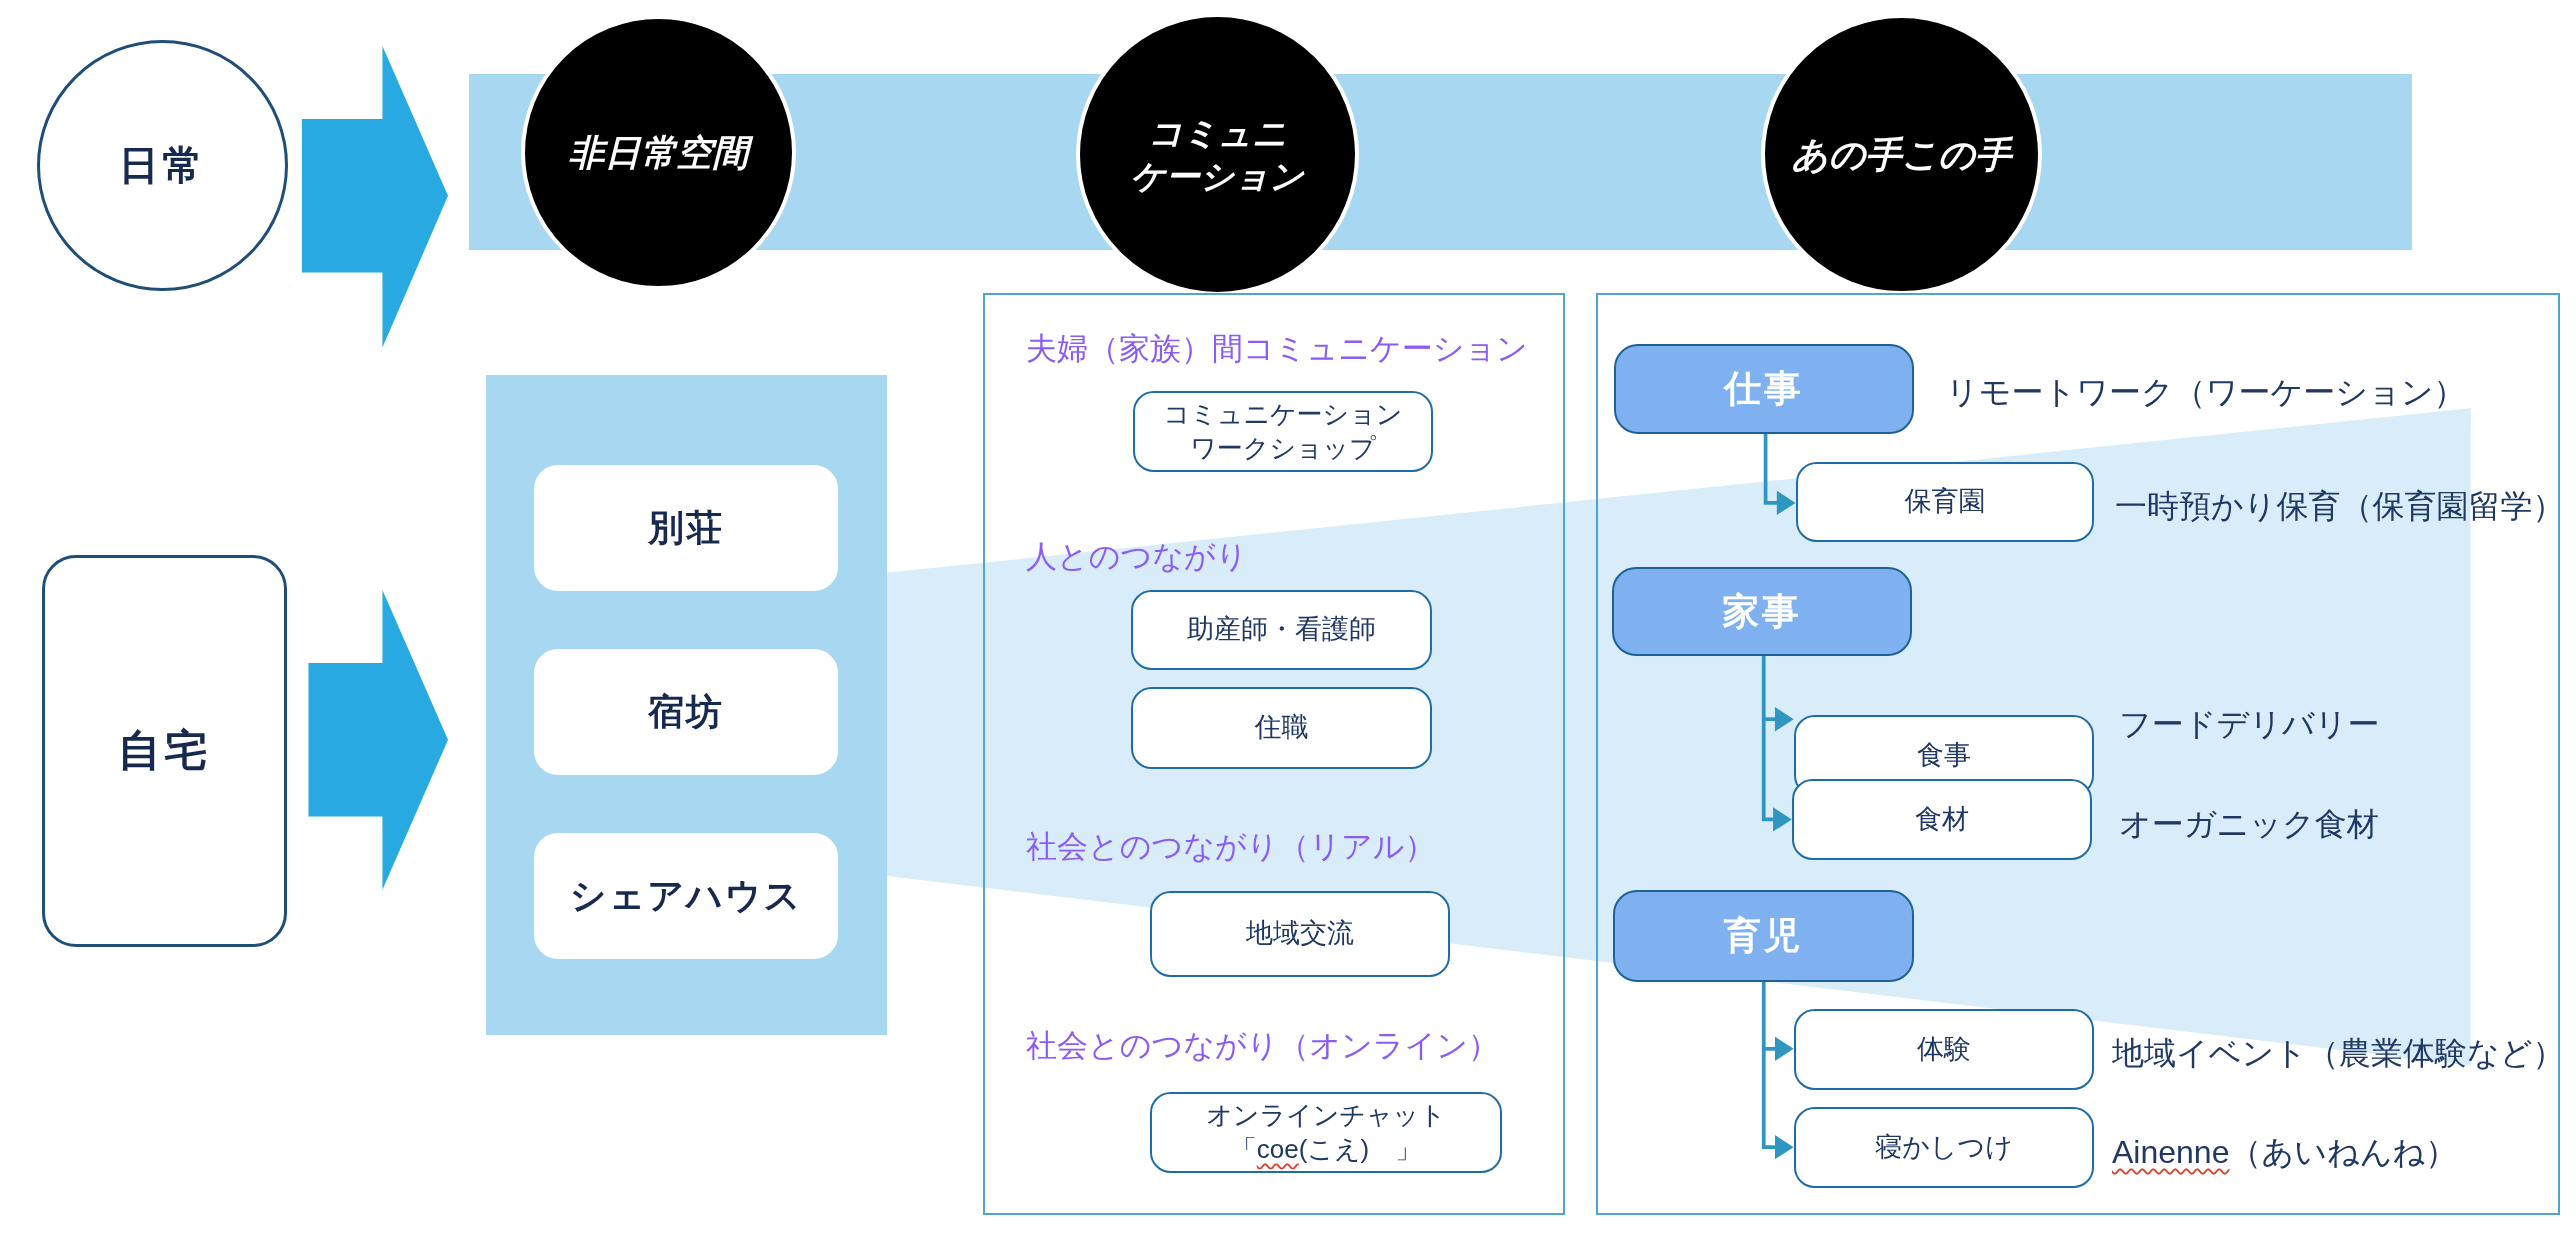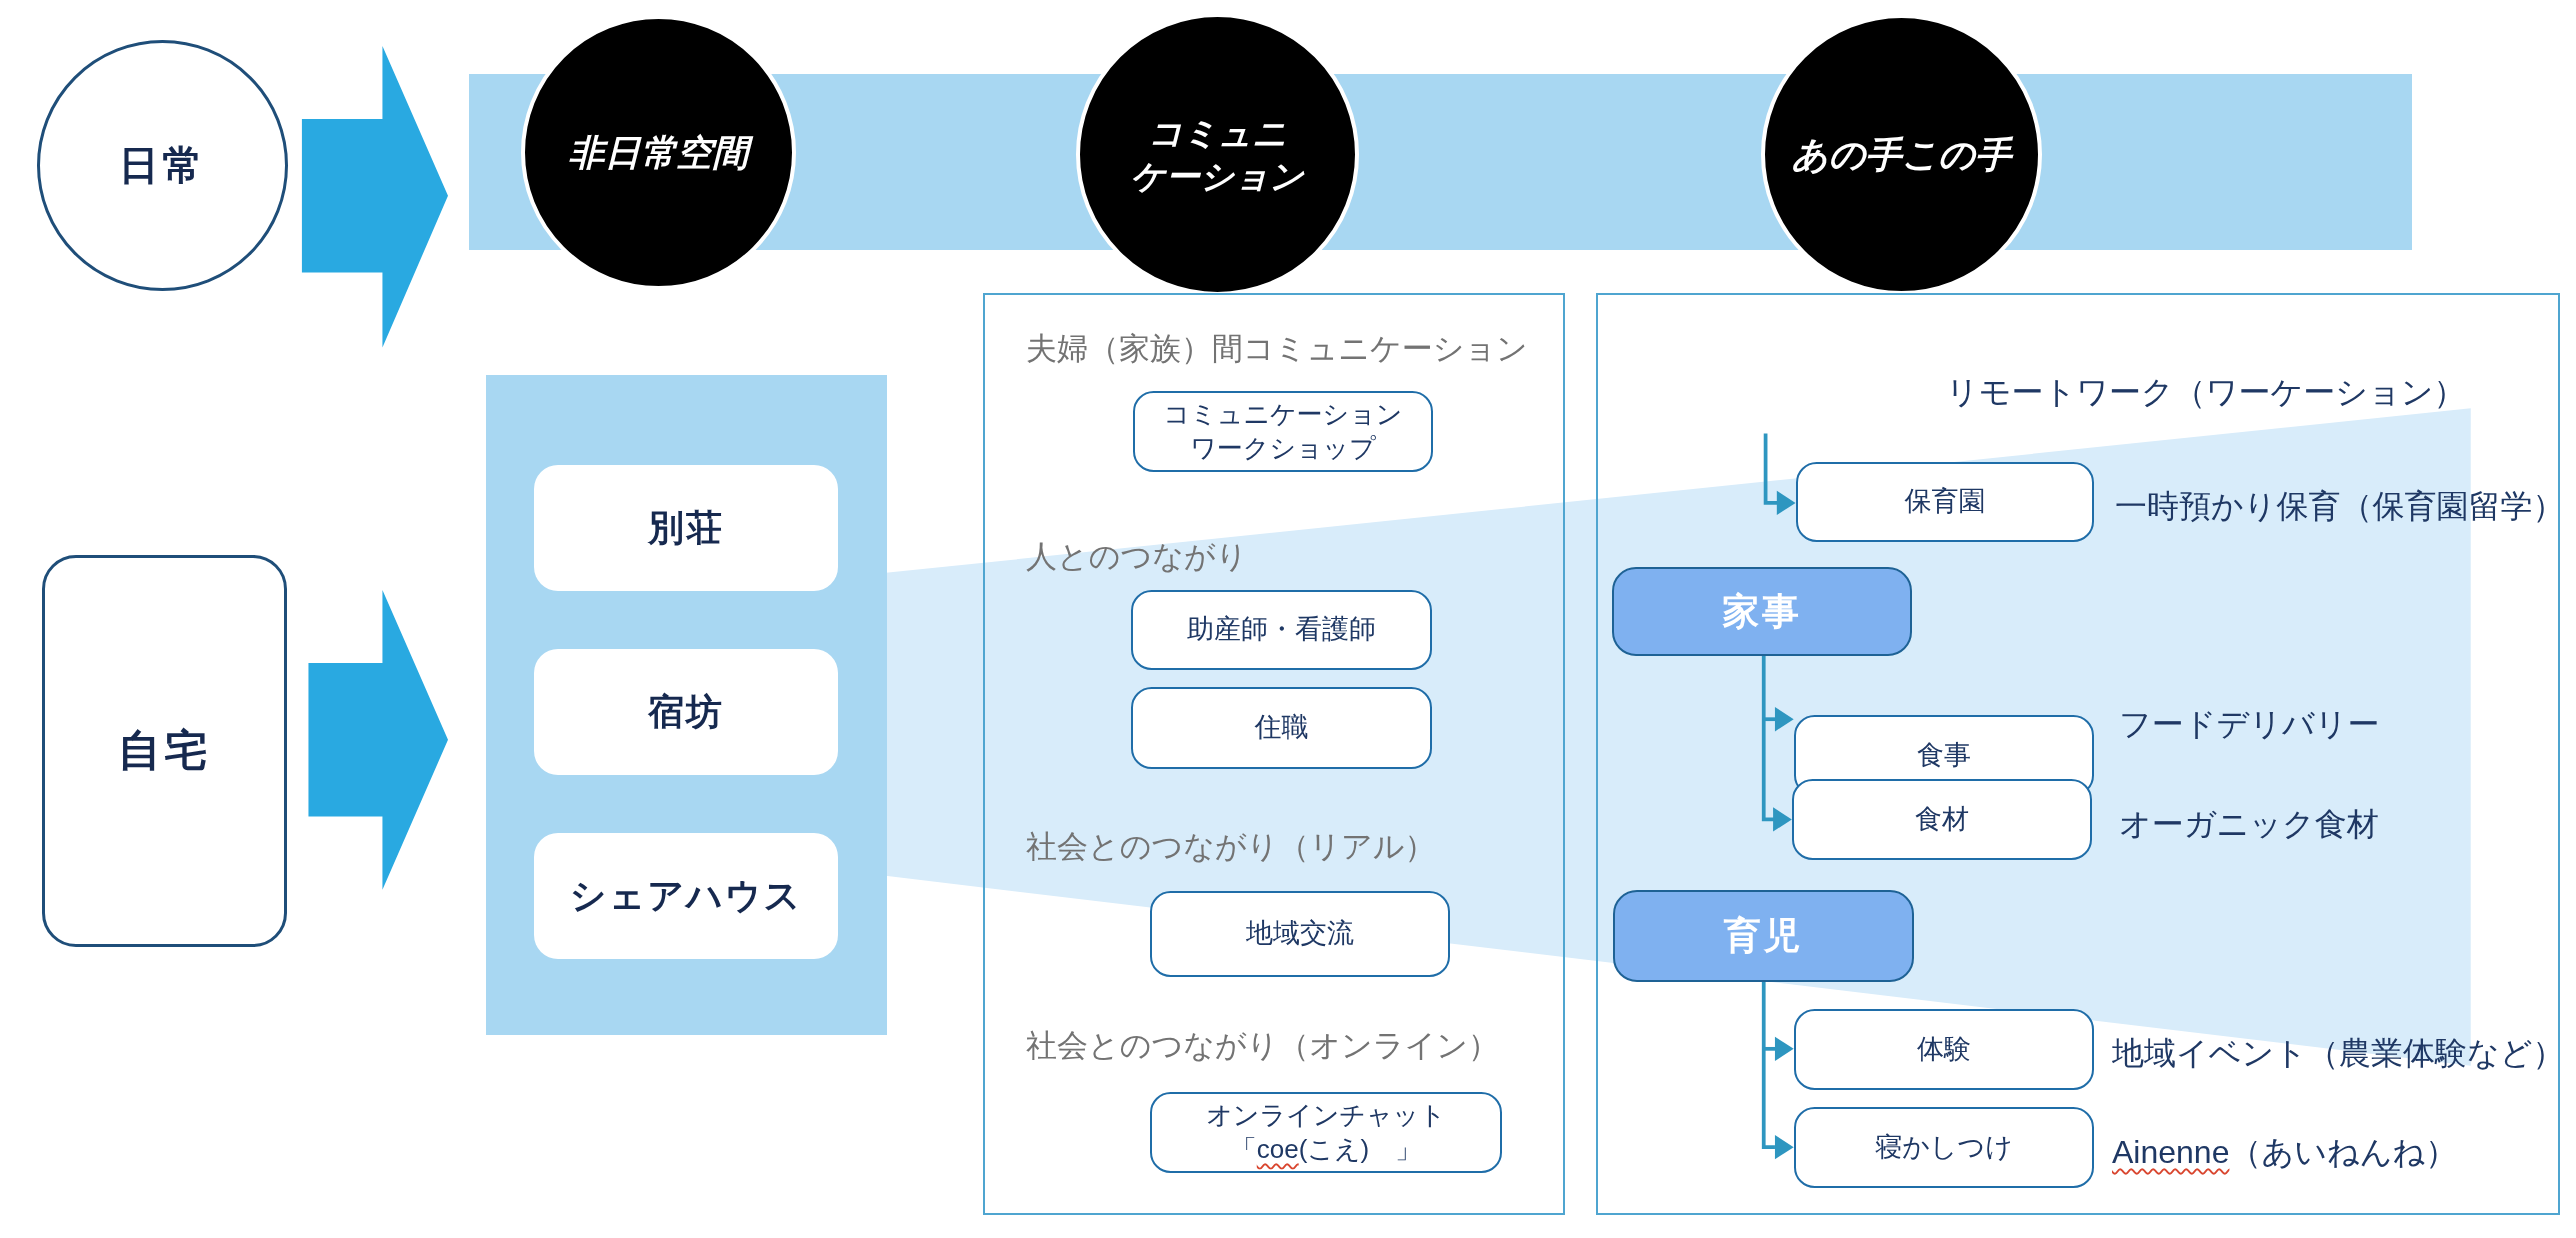--- a/index.html
+++ b/index.html
@@ -33,21 +33,21 @@
   .option-box{
     left:534px;width:304px;height:126px;border-radius:24px;background:#ffffff;
     display:flex;align-items:center;justify-content:center;
     font-size:36px;font-weight:bold;color:#16294F;letter-spacing:1.9px;
   }
 
   .panel{border:2.8px solid #4FA5D0;box-sizing:border-box;background:transparent;}
   .mid-panel{left:983px;top:293px;width:582px;height:922px;}
   .right-panel{left:1596px;top:293px;width:964px;height:922px;}
 
-  .mid-heading{font-size:31px;color:#737373;white-space:nowrap;}
+  .mid-heading{font-size:31px;color:#8b5cf6;white-space:nowrap;}
   .white-box{
     background:#ffffff;border:2.8px solid #1F6DA8;box-sizing:border-box;border-radius:20.6px;
     display:flex;flex-direction:column;align-items:center;justify-content:center;
     font-size:27px;color:#1F3864;line-height:1.3;text-align:center;white-space:nowrap;
   }
   .cat-box{
     background:#7FB1F0;border:2.8px solid #1E6295;box-sizing:border-box;border-radius:24px;
     display:flex;align-items:center;justify-content:center;
     color:#ffffff;font-size:37px;font-weight:bold;letter-spacing:2.8px;
   }
@@ -135,20 +135,23 @@
   </div>
 
   <div class="abs mid-heading" style="left:1026px;top:1025px;">社会とのつながり（オンライン）</div>
   <div class="abs white-box" style="left:1150px;top:1092px;width:352px;height:81px;font-size:26px;">
     <span>オンラインチャット</span>
     <span><span>「</span><span class="wavy">coe</span><span>(こえ)　」</span></span>
   </div>
 
   <div class="abs panel right-panel"></div>
 
+  <div class="abs cat-box" style="left:1614px;top:344px;width:300px;height:90px;">
+    <span>仕事</span>
+  </div>
   <div class="abs note" style="left:1946px;top:371px;">リモートワーク（ワーケーション）</div>
   <div class="abs white-box" style="left:1796px;top:462px;width:298px;height:80px;">
     <span>保育園</span>
   </div>
   <div class="abs note" style="left:2115px;top:485px;">一時預かり保育（保育園留学）</div>
 
   <div class="abs cat-box" style="left:1612px;top:567px;width:300px;height:89px;">
     <span>家事</span>
   </div>
   <div class="abs white-box" style="left:1794px;top:715px;width:300px;height:81px;">

